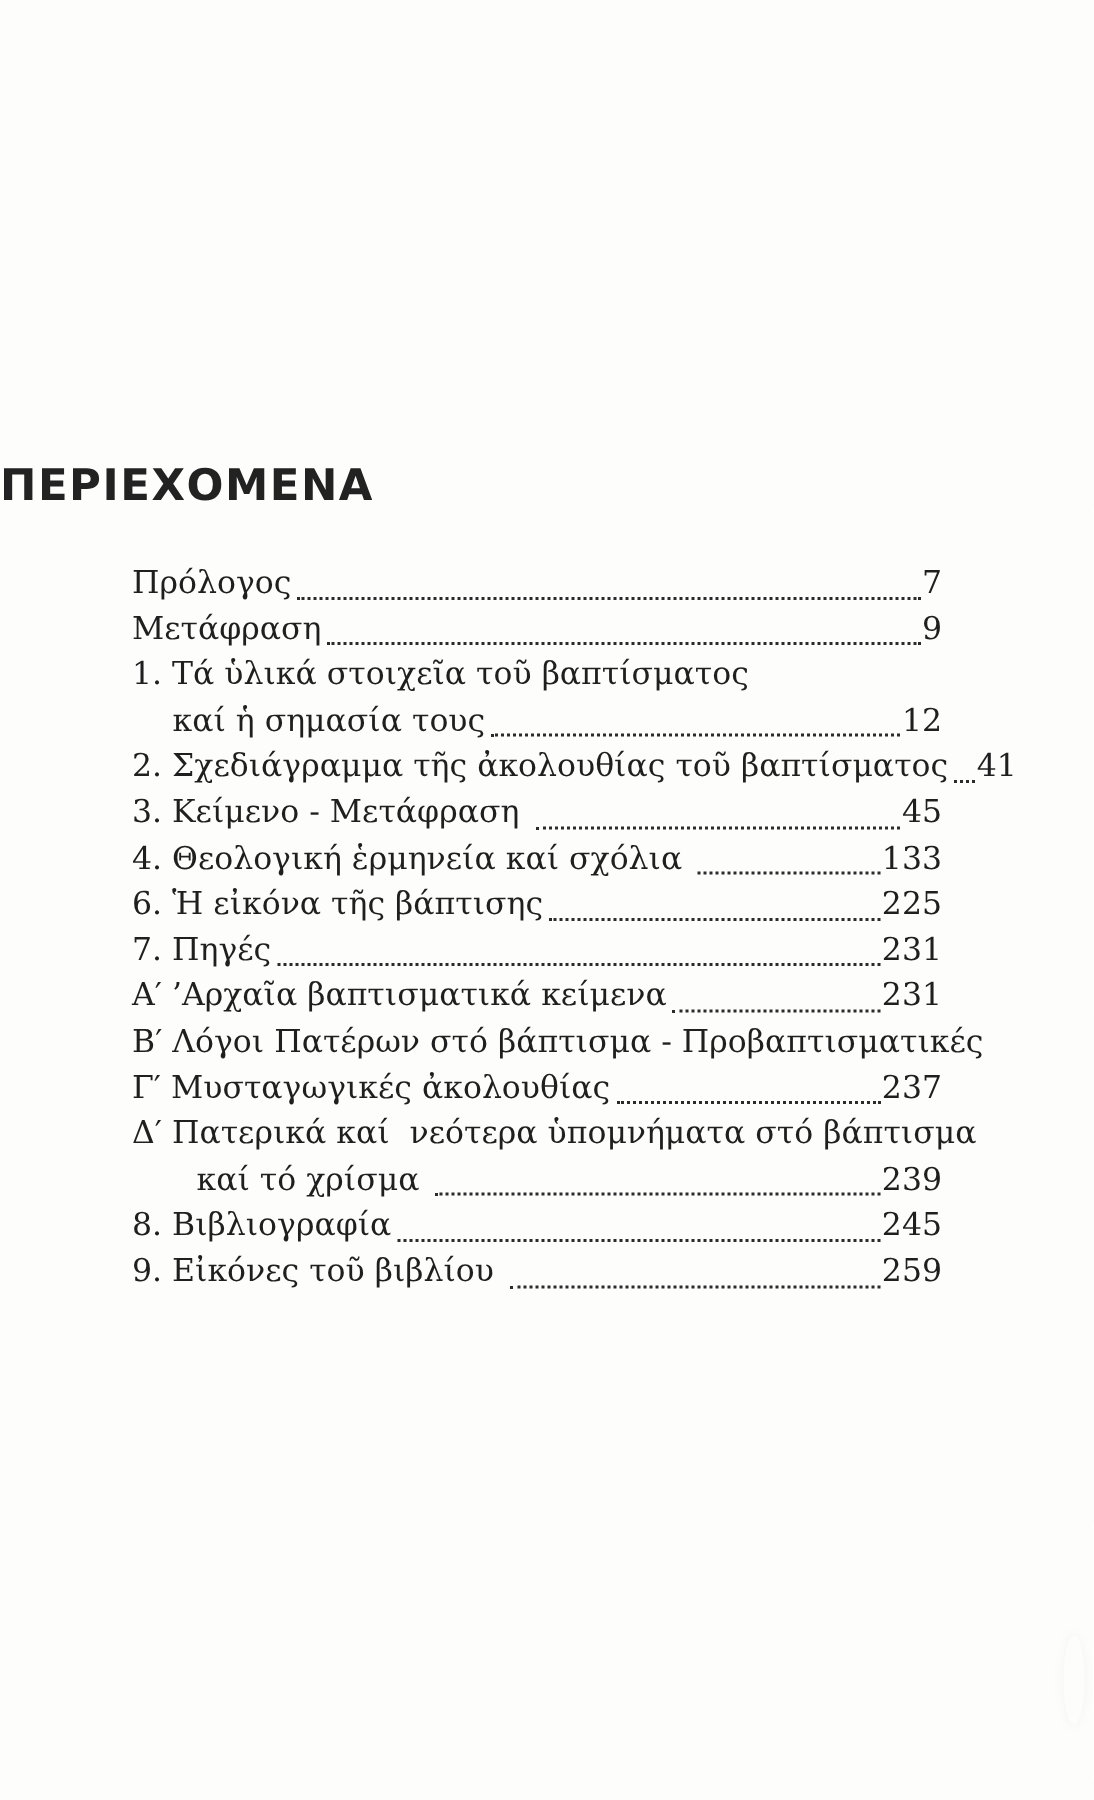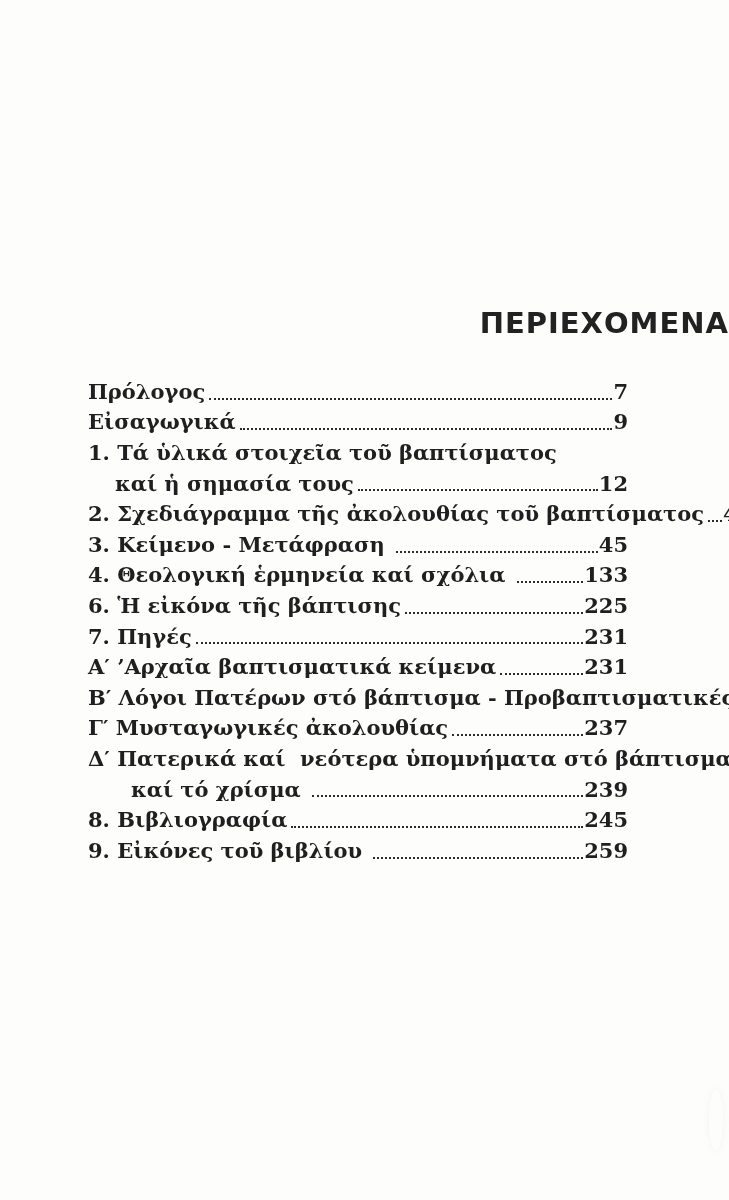--- a/index.html
+++ b/index.html
@@ -15,39 +15,38 @@
     overflow: hidden;
     font-family: "DejaVu Serif", "Liberation Serif", serif;
     color: #1f1f1f;
   }
   .toc-title {
     position: absolute;
     top: 306px;
     left: 0;
     width: 100%;
     margin: 0;
-    text-align: right;
+    text-align: left;
     font-family: "DejaVu Sans", "Liberation Sans", sans-serif;
     font-weight: bold;
     font-size: 29px;
     letter-spacing: 1px;
     color: #222222;
   }
   .toc-list {
     position: absolute;
     top: 376px;
     left: 88px;
     width: 540px;
     font-size: 21px;
   }
   .toc-line {
     display: flex;
-    align-items: center;
+    align-items: flex-start;
     height: 30.6px;
-    font-weight: bold;
   }
   .toc-line.indent-1 { padding-left: 27px; }
   .toc-line.indent-2 { padding-left: 43px; }
   .toc-label {
     white-space: pre;
   }
   .leader {
     flex: 1;
     align-self: flex-end;
     min-width: 14px;
@@ -76,21 +75,21 @@
 <div class="scan-page">
   <h1 class="toc-title">ΠΕΡΙΕΧΟΜΕΝΑ</h1>
 
   <div class="toc-list" id="toc">
       <div class="toc-line">
     <span class="toc-label">Πρόλογος</span>
     <span class="leader"></span>
     <span class="toc-page">7</span>
   </div>
       <div class="toc-line">
-    <span class="toc-label">Εἰσαγωγικά</span>
+    <span class="toc-label">Μετάφραση</span>
     <span class="leader"></span>
     <span class="toc-page">9</span>
   </div>
       <div class="toc-line">
     <span class="toc-label">1. Τά ὑλικά στοιχεῖα τοῦ βαπτίσματος</span>
 
   </div>
       <div class="toc-line indent-1">
     <span class="toc-label">καί ἡ σημασία τους</span>
     <span class="leader"></span>

